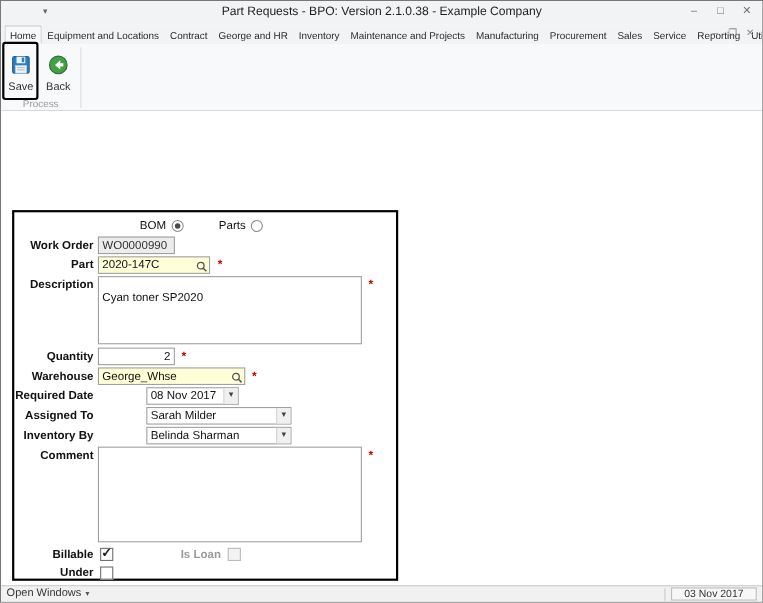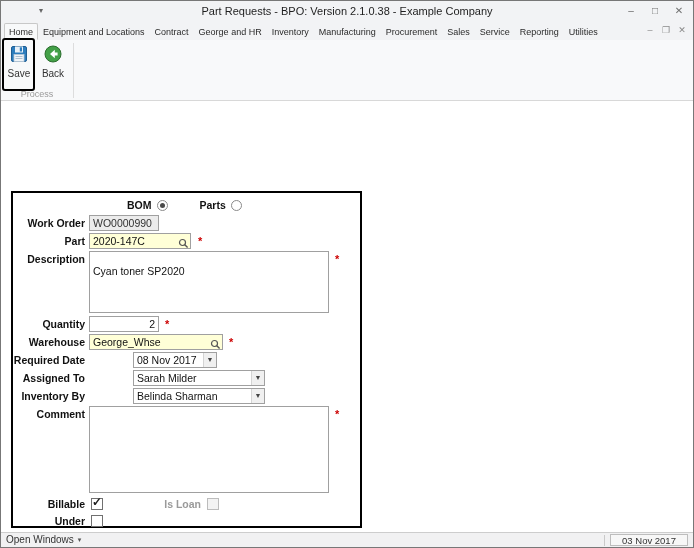--- a/index.html
+++ b/index.html
@@ -25,40 +25,40 @@
   .tab { padding:3px 4px 2px; border:1px solid transparent; }
   .tab.active { background:#f8f9fa; border-color:#c8c8c8; border-bottom-color:#f8f9fa;
                 border-radius:2px 2px 0 0; }
   .child-controls { position:absolute; right:5px; top:24px; display:flex; gap:4px;
                     font-size:9px; color:#8a8a8a; }
   .child-controls span { width:12px; text-align:center; }
 
   
   .ribbon-body { position:absolute; left:0; top:39px; right:0; height:60px; background:#f8f9fa; }
   .ribbon-btn { position:absolute; top:3px; width:32px; height:46px; display:flex;
-                flex-direction:column; align-items:center; font-size:10px; color:#333; }
+                flex-direction:column; align-items:center; font-size:10px; color:#333;justify-content:center; }
   .ribbon-btn .icon { margin-top:1px; }
   .ribbon-btn .blabel { margin-top:2px; }
   .group-caption { position:absolute; left:0; top:49px; width:72px; height:11px;
                    text-align:center; font-size:9px; color:#9a9a9a; }
   .group-sep { position:absolute; left:72px; top:3px; width:1px; height:55px; background:#dddddd; }
   .ribbon-bottom { position:absolute; left:0; top:99px; right:0; height:1px; background:#d8d8d8; }
   .save-highlight { position:absolute; left:1px; top:37px; width:33px; height:53px;
                     border:2px solid #000; border-radius:3px; pointer-events:none; z-index:5; }
 
   
   .content { position:absolute; left:0; top:100px; right:0; bottom:15px; background:#fff; }
   .formbox { position:absolute; left:10px; top:190px; width:351px; height:337px;
              border:2px solid #000; background:#fff; }
   .flabel { position:absolute; left:0; width:72px; text-align:right; font-weight:bold;
             font-size:10.5px; color:#111; line-height:16px; }
   .flabel.dim { color:#9a9a9a; }
 
   .radio-row { position:absolute; left:76px; top:6px; display:flex; align-items:center;
-               gap:5px; font-weight:bold; font-size:10.5px; color:#111;padding-left:38px; }
+               gap:5px; font-weight:normal; font-size:10.5px; color:#111;padding-left:38px; }
   .radio { width:11px; height:11px; border:1px solid #8a8a8a; border-radius:50%;
            background:#fff; position:relative; display:inline-block; }
   .radio.sel::after { content:""; position:absolute; left:2px; top:2px; width:5px; height:5px;
                       border-radius:50%; background:#4a4a4a; }
   .gap { display:inline-block; width:22px; }
 
   .tinput { position:absolute; height:16px; border:1px solid #a0a0a0; font-size:10.5px;
             font-family:"Liberation Sans", sans-serif; padding:0 3px; background:#fff; color:#111; }
   .tinput.readonly { background:#ececec; color:#333; }
   .lookup-wrap { position:absolute; height:24px; }
@@ -105,20 +105,21 @@
       <div class="win-btn">✕</div>
     </div>
   </div>
 
   <div class="tabrow">
     <span class="tab active">Home</span>
     <span class="tab">Equipment and Locations</span>
     <span class="tab">Contract</span>
     <span class="tab">George and HR</span>
     <span class="tab">Inventory</span>
+    <span class="tab">Maintenance and Projects</span>
     <span class="tab">Manufacturing</span>
     <span class="tab">Procurement</span>
     <span class="tab">Sales</span>
     <span class="tab">Service</span>
     <span class="tab">Reporting</span>
     <span class="tab">Utilities</span>
   </div>
   <div class="child-controls">
     <span>–</span>
     <span>❐</span>

